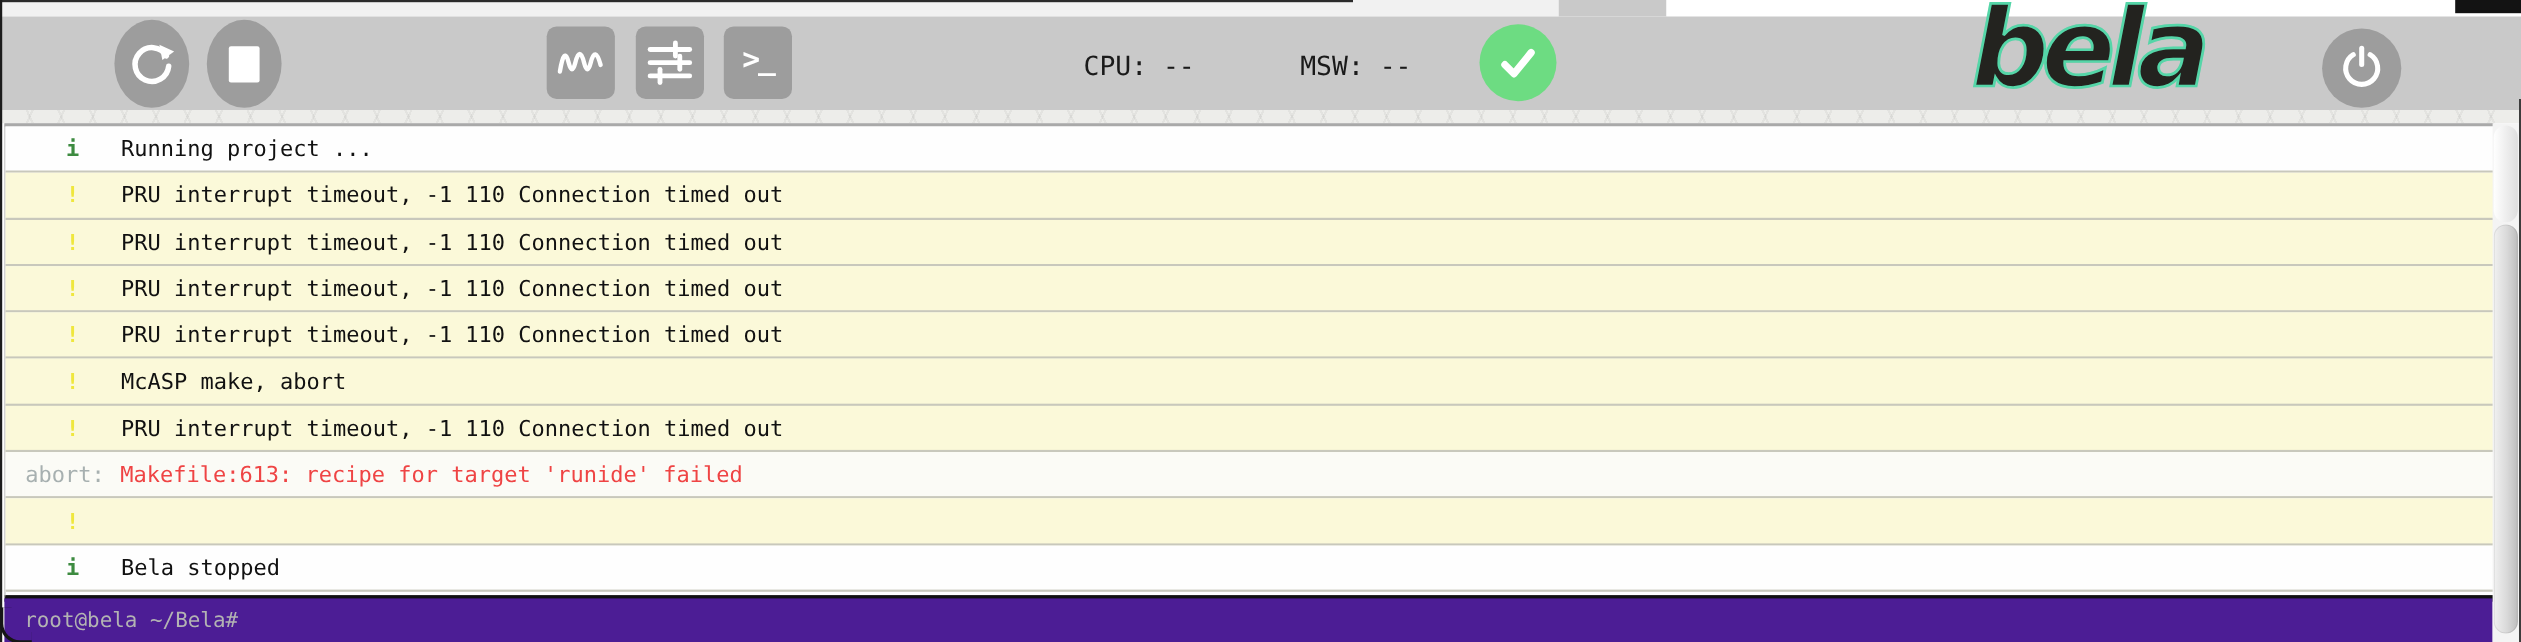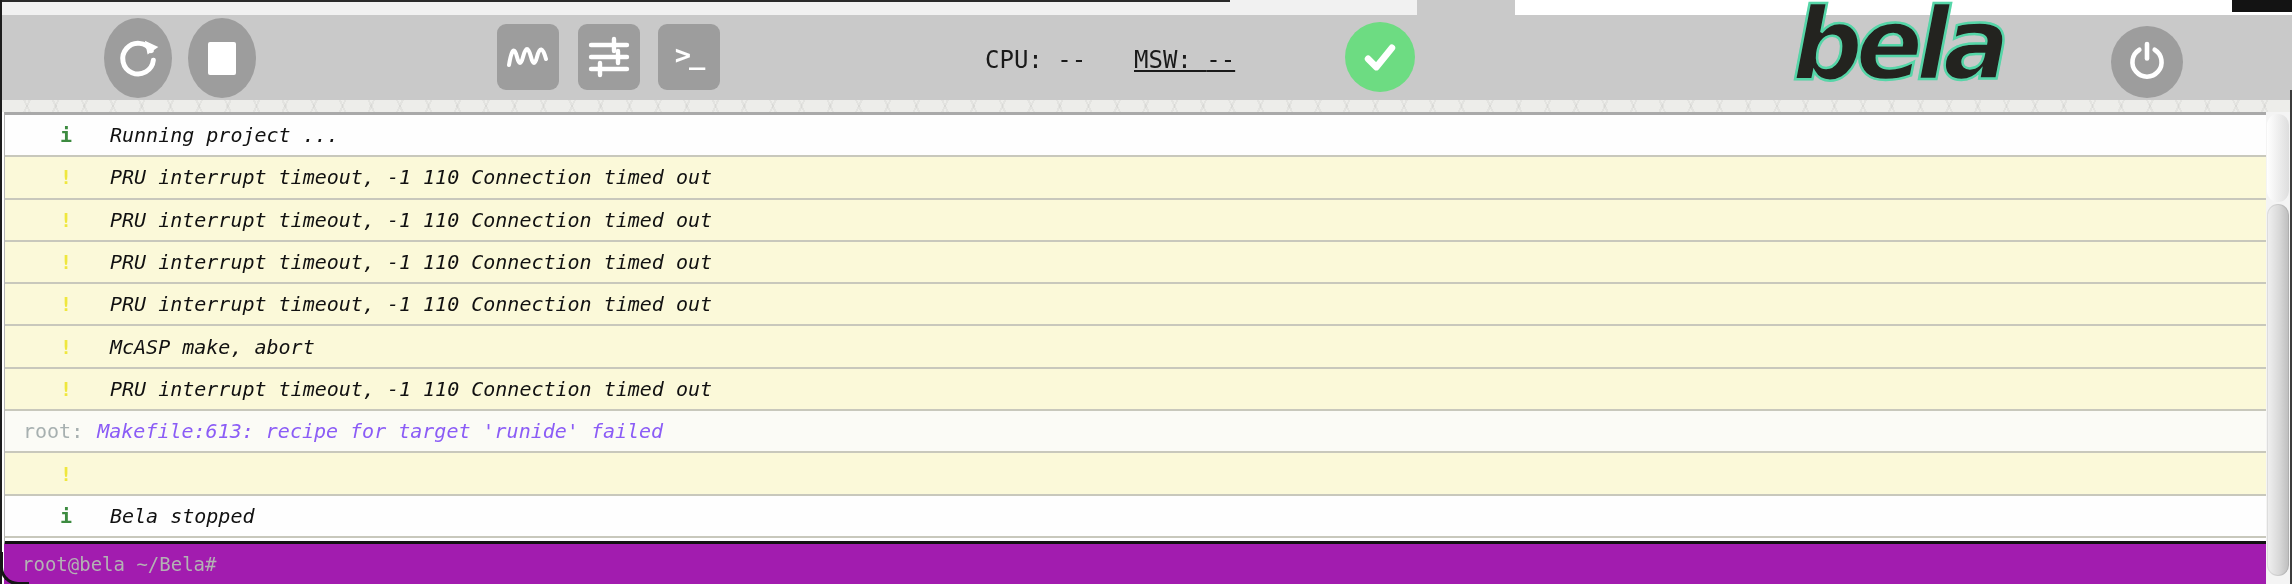--- a/index.html
+++ b/index.html
@@ -29,46 +29,46 @@
   .tb-square{width:62px;height:66px;border-radius:9px;top:24px;}
   .btn-run{left:104px;}
   .btn-stop{left:188px;}
   .stop-square{width:28px;height:33px;background:#ffffff;border-radius:2px;}
   .btn-scope{left:497px;}
   .btn-settings{left:578px;}
   .btn-terminal{left:658px;}
   .terminal-glyph{color:#ffffff;font-size:27px;font-weight:bold;letter-spacing:-2px;transform:translateY(-3px);}
   .meter{position:absolute;top:46px;color:#1a1a1a;font-size:24px;white-space:pre;}
   .meter-cpu{left:985px;}
-  .meter-msw{left:1134px;text-decoration:underline;}
+  .meter-msw{left:1182px;}
   .status-circle{position:absolute;left:1345px;top:22px;width:70px;height:70px;border-radius:50%;
     background:#6ddc82;display:flex;align-items:center;justify-content:center;}
   .logo{position:absolute;left:1792px;top:-14px;height:118px;
     font-family:"DejaVu Sans","Liberation Sans",sans-serif;
     font-style:italic;font-weight:bold;font-size:99px;line-height:118px;
     letter-spacing:-7px;color:#23231f;-webkit-text-stroke:2.5px #55d6a8;
     text-shadow:0 0 1px #000;z-index:30;}
   .btn-power{left:2111px;top:26px;width:72px;height:72px;border-radius:50%;}
   
   .console{position:absolute;left:4px;top:112px;width:2262px;height:426px;
     border-top:3px solid #a9a9a9;border-left:1px solid #b5b5b5;
     border-bottom:6px solid #111111;background:#ffffff;display:flex;flex-direction:column;}
   .row{height:42.3px;flex:0 0 auto;display:flex;align-items:center;
     border-bottom:2px solid #c8c8bc;font-size:20px;color:#111111;box-sizing:border-box;}
   .row.info{background:#fefefe;}
   .row.warning{background:#fbf9d9;}
   .row.shell{background:#fbfbf6;}
   .row .row-icon{width:22px;margin-left:50px;text-align:center;font-weight:bold;flex:0 0 auto;}
   .row.info .row-icon{color:#3d8b40;}
   .row.warning .row-icon{color:#efe73d;}
-  .row .row-text{margin-left:33px;white-space:pre;font-style:italic;}
+  .row .row-text{margin-left:33px;white-space:pre;}
   .row .prefix{margin-left:18px;color:#a7b0b0;white-space:pre;}
-  .row.shell .row-text{margin-left:14px;color:#8b5cf6;}
-  
-  .prompt-bar{position:absolute;left:4px;top:544px;width:2262px;height:40px;background:#a21caf;
+  .row.shell .row-text{margin-left:14px;color:#ef4444;}
+  
+  .prompt-bar{position:absolute;left:4px;top:544px;width:2262px;height:40px;background:#4c1d95;
     display:flex;align-items:center;cursor:text;}
   .prompt-text{margin-left:18px;color:#b3b3b3;font-size:19px;white-space:pre;}
   
   .scroll-track{position:absolute;left:2266px;top:112px;width:24px;height:472px;background:#f4f4f4;}
   .scroll-upper{position:absolute;left:2267px;top:114px;width:22px;height:88px;border-radius:11px;
     background:linear-gradient(90deg,#ffffff,#dedede);}
   .scroll-thumb{position:absolute;left:2267px;top:204px;width:22px;height:372px;border-radius:11px;
     background:linear-gradient(90deg,#f1f1f1 0%,#d9d9d9 55%,#bdbdbd 100%);
     box-shadow:inset 0 0 0 1px rgba(0,0,0,0.08);cursor:pointer;}
   svg{display:block;}
@@ -171,21 +171,21 @@
       </div>
       <div class="row warning">
         <span class="row-icon">!</span>
         <span class="row-text">McASP make, abort</span>
       </div>
       <div class="row warning">
         <span class="row-icon">!</span>
         <span class="row-text">PRU interrupt timeout, -1 110 Connection timed out</span>
       </div>
       <div class="row shell">
-        <span class="prefix">root:</span>
+        <span class="prefix">abort:</span>
         <span class="row-text">Makefile:613: recipe for target 'runide' failed</span>
       </div>
       <div class="row warning">
         <span class="row-icon">!</span>
       </div>
       <div class="row info">
         <span class="row-icon">i</span>
         <span class="row-text">Bela stopped</span>
       </div>
     </div>

